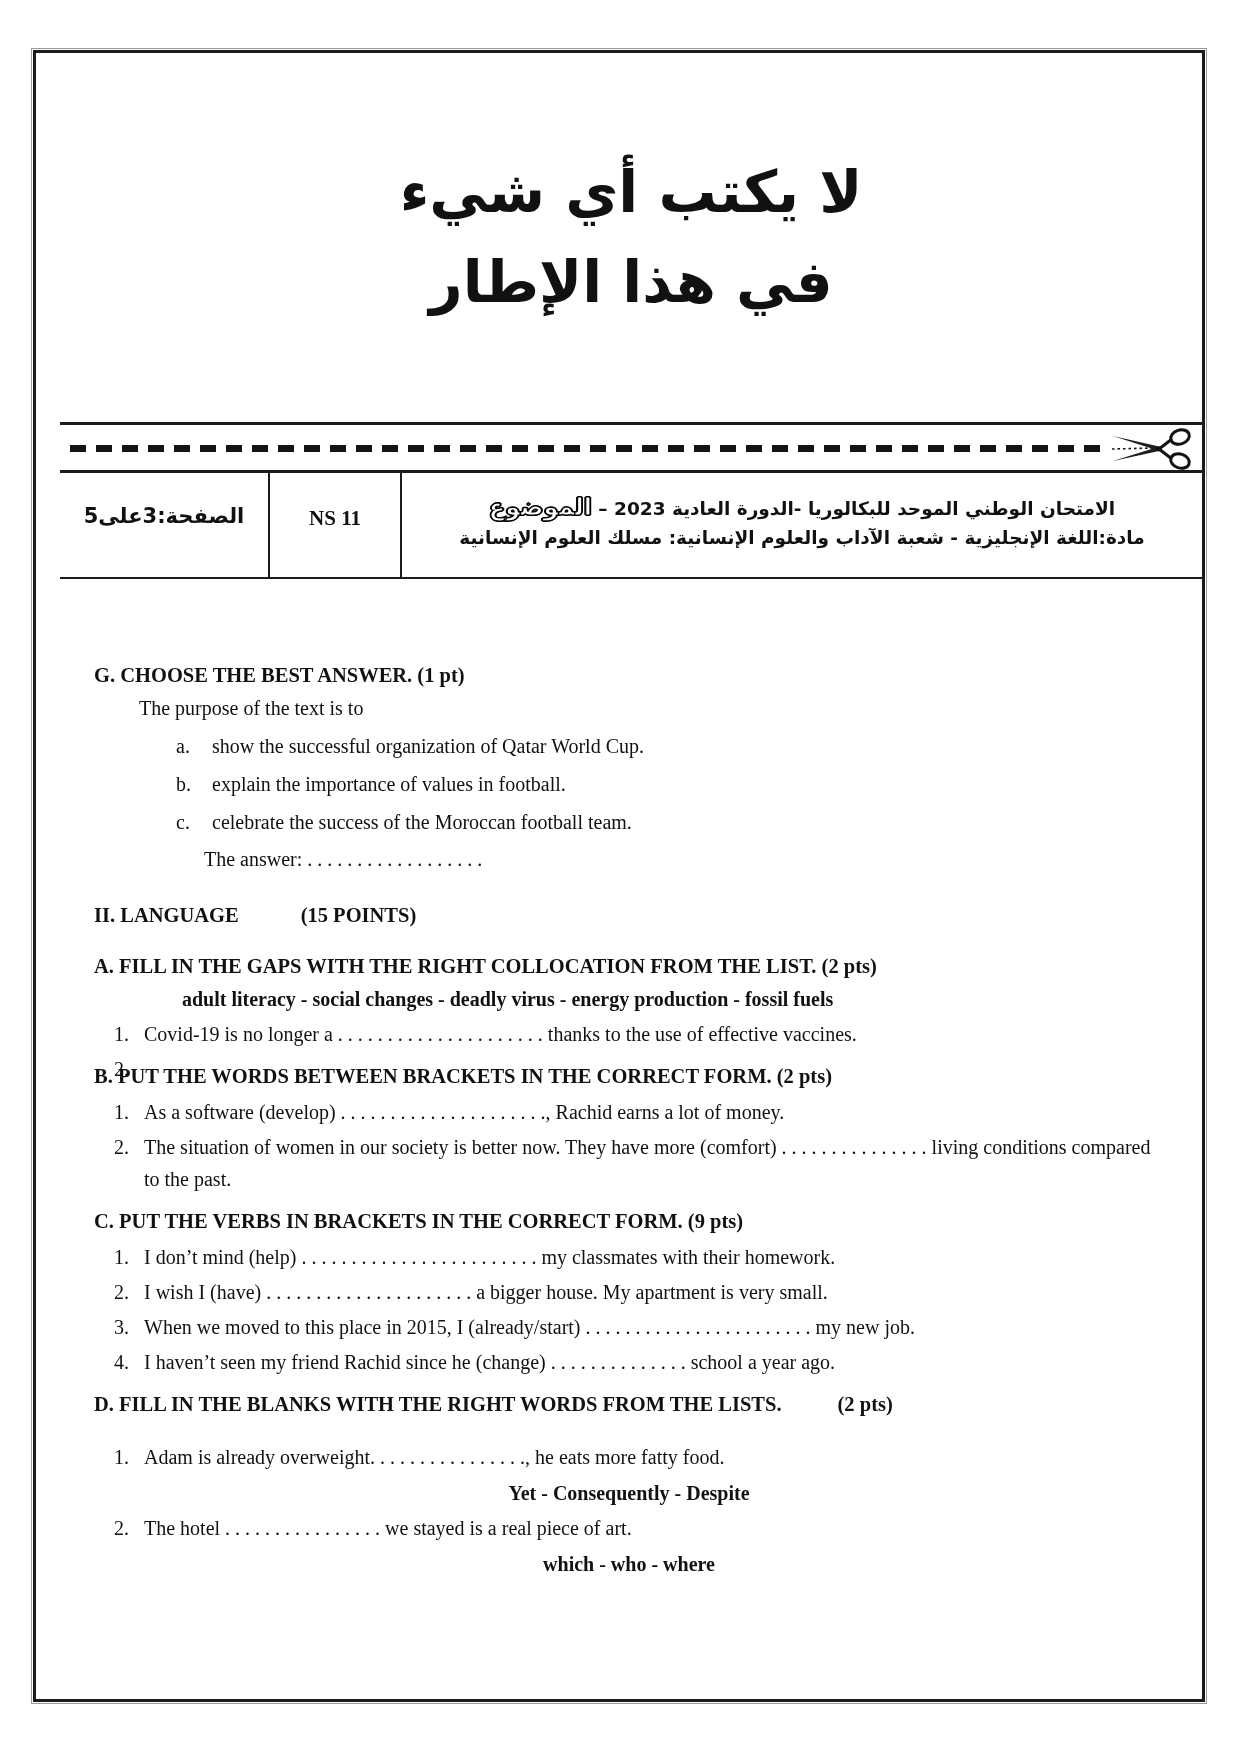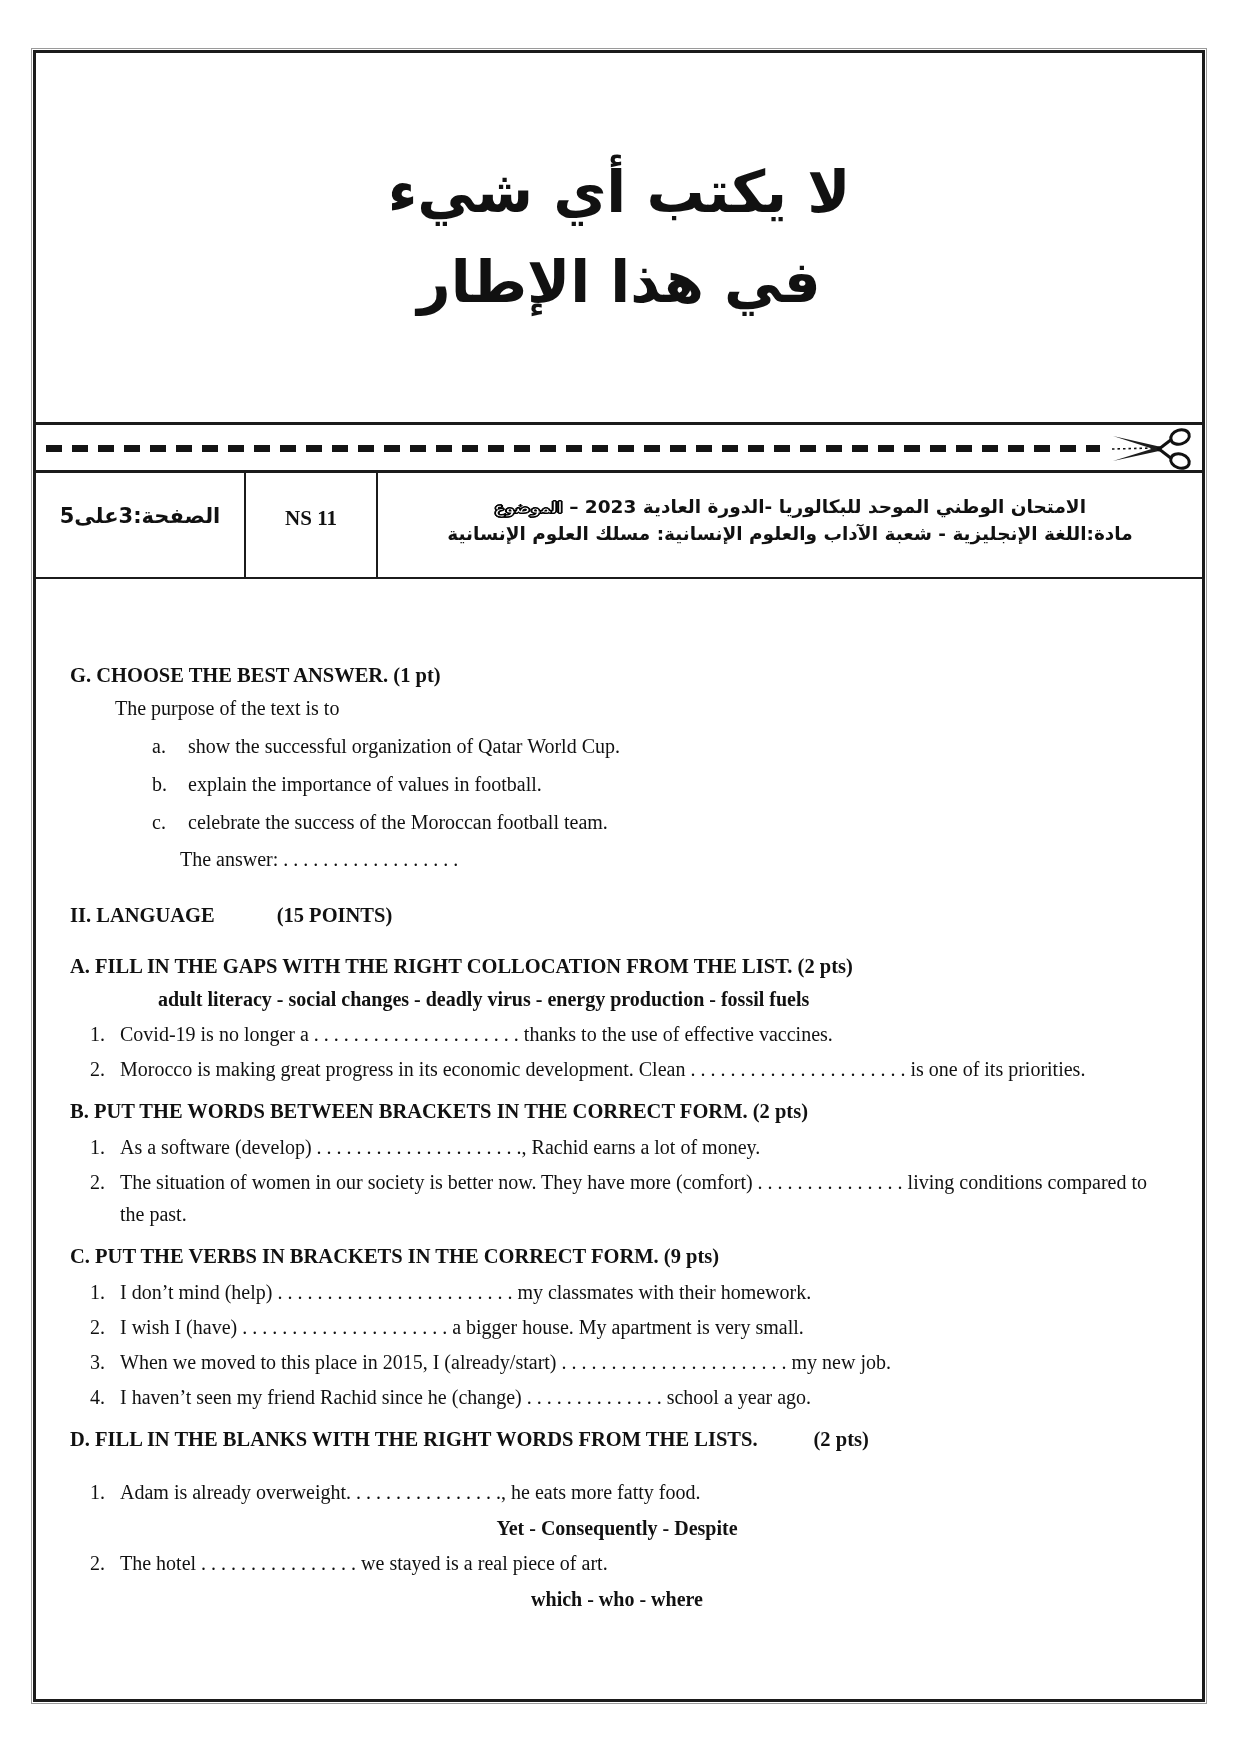--- a/index.html
+++ b/index.html
@@ -10,21 +10,21 @@
     font-family: "Liberation Serif", serif;
     color: #111;
   }
   .outer-frame {
     position: absolute; left: 33px; top: 50px;
     width: 1172px; height: 1652px;
     border: 3px solid #1b1b1b;
     outline: 1px solid #9a9a9a;
     outline-offset: 1px;
     background: #fff;
-    display: flex; flex-direction: column;
+    display: flex; flex-direction: column; padding-left: 24px;
   }
   
   .top-frame {
     height: 372px;
     border-bottom: 3px solid #1b1b1b;
     display: flex; flex-direction: column; align-items: center; justify-content: center;
     direction: rtl;
     font-family: "DejaVu Sans", sans-serif;
     font-weight: bold;
     font-size: 58px;
@@ -68,21 +68,21 @@
     flex: 1;
     display: flex; flex-direction: column; align-items: center; justify-content: center;
     direction: rtl;
     font-family: "DejaVu Sans", sans-serif;
     font-size: 18.5px;
     line-height: 1.45;
     text-align: center;
     padding: 2px 14px 10px 14px;
   }
   .subject-outline {
-    font-size: 16px;
+    font-size: 24px;
     color: #ffffff;
     -webkit-text-stroke: 1.2px #000;
     text-shadow: -1.4px 0 #000, 1.4px 0 #000, 0 -1.4px #000, 0 1.4px #000;
     letter-spacing: 1px;
   }
   
   .content {
     flex: 1;
     padding: 80px 38px 0 34px;
     font-size: 20px;
@@ -160,21 +160,20 @@
     </div>
 
     <div class="h-bold sec-title">A. FILL IN THE GAPS WITH THE RIGHT COLLOCATION FROM THE LIST.  (2 pts)</div>
     <div class="word-list">adult literacy  -  social changes  -  deadly virus  -  energy production  -  fossil fuels</div>
     <div class="item">
       <span class="num">1.</span>
       <span>Covid-19 is no longer a . . . . . . . . . . . . . . . . . . . . . thanks to the use of effective vaccines.</span>
     </div>
     <div class="item">
       <span class="num">2.</span>
-      <span>Morocco is making great progress in its economic development. Clean . . . . . . . . . . . . . . . . . . . . . . is one of its priorities.</span>
     </div>
 
     <div class="h-bold sec-title mt10">B. PUT THE WORDS BETWEEN BRACKETS IN THE CORRECT FORM.  (2 pts)</div>
     <div class="item">
       <span class="num">1.</span>
       <span>As a software (develop) . . . . . . . . . . . . . . . . . . . . ., Rachid earns a lot of money.</span>
     </div>
     <div class="item">
       <span class="num">2.</span>
       <span>The situation of women in our society is better now. They have more (comfort)  . . . . . . . . . . . . . . . living conditions compared to the past.</span>

